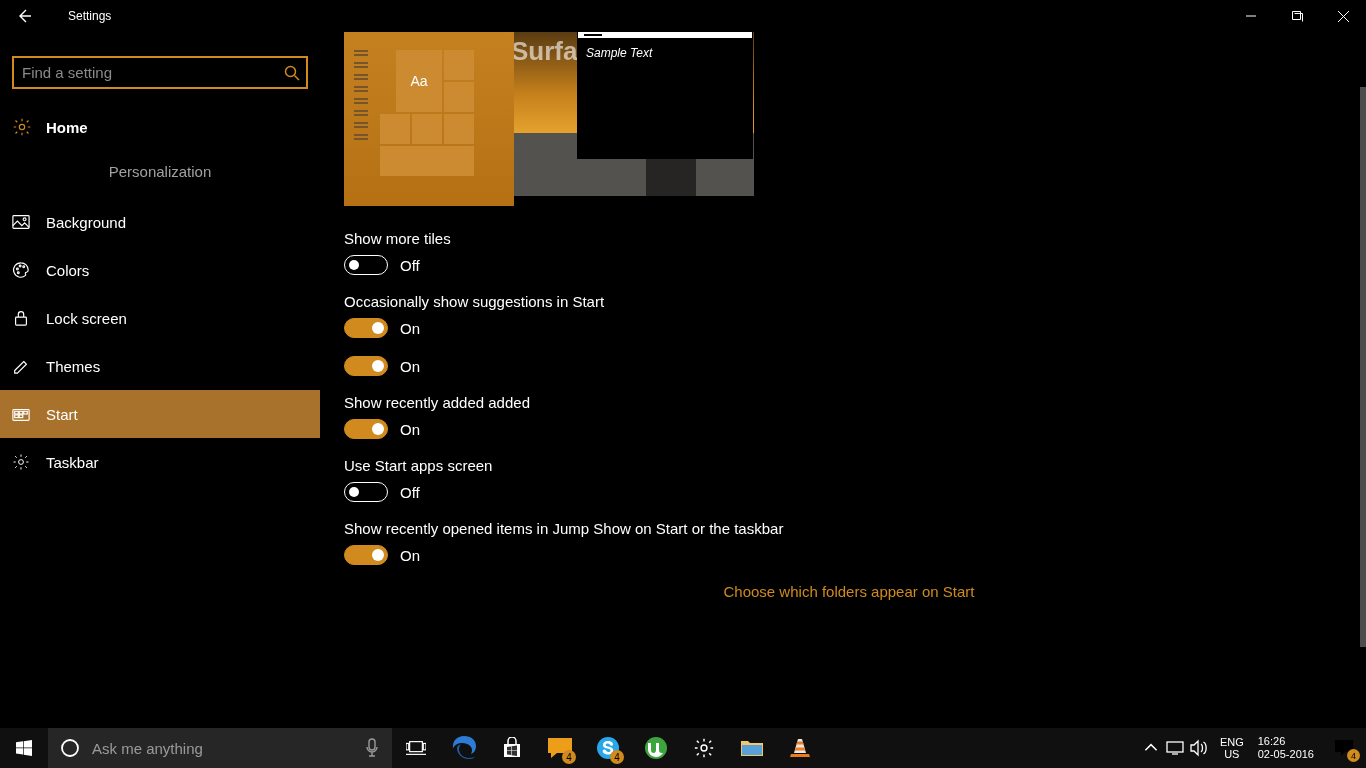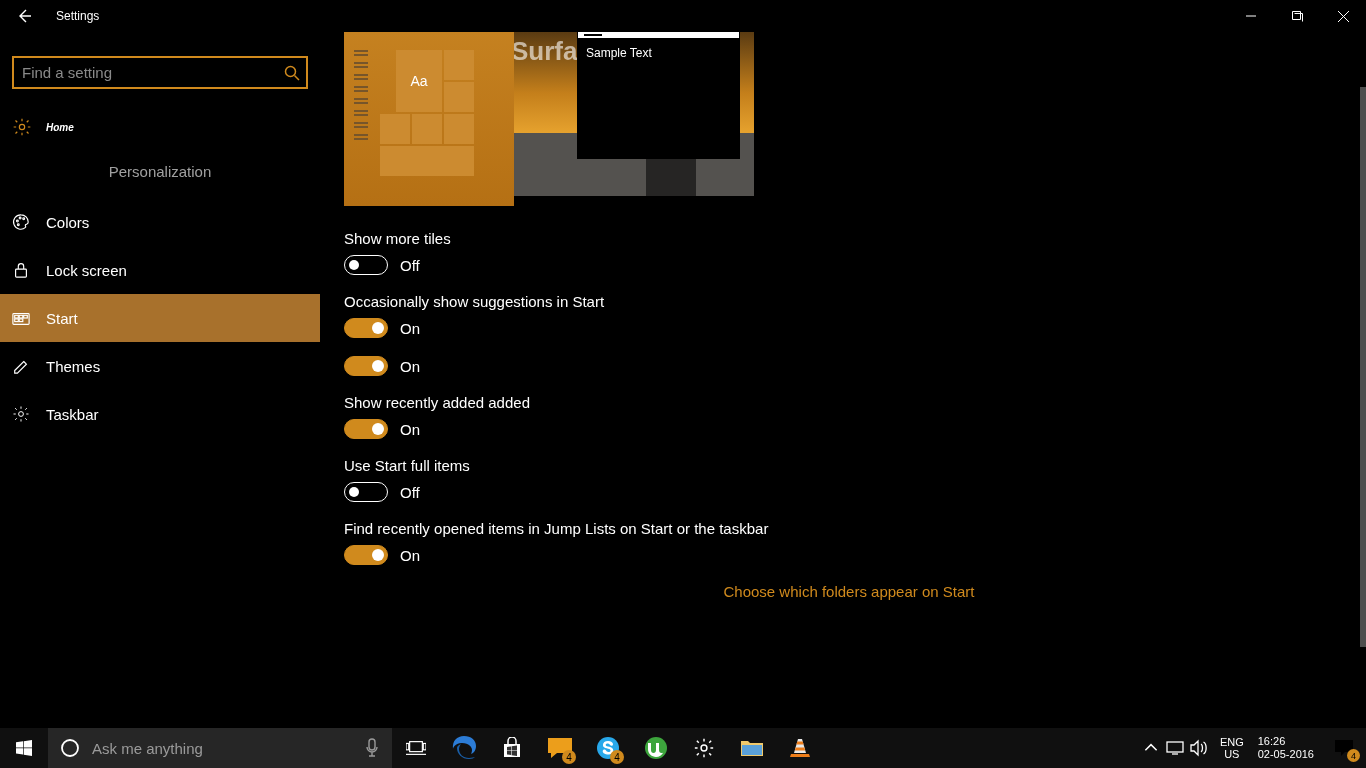--- a/index.html
+++ b/index.html
@@ -2,54 +2,54 @@
 <html><head>
 <meta charset="utf-8">
 <style>
   * { margin: 0; padding: 0; box-sizing: border-box; font-family: "Segoe UI", sans-serif; -webkit-font-smoothing: antialiased; }
   html, body { width: 1366px; height: 768px; overflow: hidden; background: #000; color: #fff; }
 
   
   .titlebar { position: absolute; left: 0; top: 0; right: 0; height: 32px; display: flex; align-items: center; }
   .back-btn { width: 48px; height: 32px; display: flex; align-items: center; justify-content: center; cursor: default; }
   .back-btn svg { width: 16px; height: 16px; stroke: #fff; stroke-width: 1.4; fill: none; }
-  .title-text { font-size: 12px; margin-left: 8px; }
+  .title-text { font-size: 12px; margin-left: 20px; }
   .win-controls { margin-left: auto; display: flex; }
   .win-btn { width: 46px; height: 32px; display: flex; align-items: center; justify-content: center; }
   .win-btn svg { stroke: #fff; stroke-width: 1; fill: none; }
 
   
   .sidebar { position: absolute; left: 0; top: 32px; width: 320px; bottom: 40px; padding-top: 16px; }
   .search-wrap { margin: 8px 12px 16px; position: relative; }
   .search-input { width: 100%; height: 33px; border: 2px solid #d08a1d; background: #000; color: #fff; font-size: 15px; padding: 0 30px 0 8px; outline: none; }
   .search-input::placeholder { color: #8a8a8a; }
   .search-icon { position: absolute; right: 8px; top: 50%; transform: translateY(-50%); width: 16px; height: 16px; stroke: #d08a1d; stroke-width: 1.5; fill: none; }
   .home-row { display: flex; align-items: center; height: 44px; padding: 0 12px; gap: 14px; cursor: default; }
   .home-row svg { width: 20px; height: 20px; stroke: #d08a1d; fill: none; stroke-width: 1.4; }
-  .home-row span { font-size: 10px; font-weight: 600; font-style: italic; }
+  .home-row span { font-size: 15px; font-weight: 600; }
   .cat-label { font-size: 15px; color: #a0a0a0; padding: 14px 12px 18px; text-align: center; }
   .nav-item { display: flex; align-items: center; height: 48px; padding: 0 12px; gap: 16px; font-size: 15px; cursor: default; }
   .nav-item.active { background: #a8712c; }
   .nav-item svg { width: 18px; height: 18px; stroke: #fff; fill: none; stroke-width: 1.3; flex-shrink: 0; }
 
   
   .content { position: absolute; left: 344px; top: 32px; right: 12px; bottom: 40px; overflow: hidden; }
   .preview-row { display: flex; margin-bottom: 24px; }
   .preview-start { position: relative; width: 170px; height: 174px; background: linear-gradient(#c58120, #b57014); padding-top: 10px; display: flex; }
   .preview-rail { width: 30px; display: flex; flex-direction: column; gap: 10px; padding-left: 10px; padding-top: 8px; }
   .preview-rail i { display: block; width: 14px; height: 2px; background: #76552a; position: relative; }
   .preview-rail i::after { content: ""; position: absolute; left: 0; top: 4px; width: 14px; height: 2px; background: #76552a; }
   .preview-tiles { flex: 1; display: grid; grid-template-columns: repeat(3, 30px); grid-auto-rows: 30px; gap: 2px; padding: 8px 8px 0 6px; align-content: start; position: relative; }
   .preview-tiles .sq { background: #cc8b30; }
   .preview-tiles .big { grid-column: span 2; grid-row: span 2; display: flex; align-items: center; justify-content: center; font-size: 14px; color: #fff; margin-left: 16px; }
   .preview-desktop { position: relative; width: 240px; height: 174px; background: linear-gradient(to bottom, #5a3b12 0%, #c47f1b 35%, #e6a22e 58%, #54524f 58%, #54524f 100%); overflow: hidden; }
   .preview-desktop .text-bg { position: absolute; left: -120px; top: 4px; font-size: 26px; font-weight: 600; color: rgba(255,255,255,0.6); white-space: nowrap; }
   .preview-desktop .suit { position: absolute; right: 58px; bottom: 0; width: 50px; height: 100px; background: #262524; border-radius: 26px 26px 0 0; }
   .preview-desktop .suit::before { content: ""; position: absolute; left: 50%; top: -14px; transform: translateX(-50%); width: 22px; height: 22px; background: #b8865a; border-radius: 50%; }
-  .preview-window { position: absolute; left: 234px; top: 0; width: 161px; height: 126px; background: #000; border-top: 6px solid #fff; box-shadow: 0 0 0 1px #000; }
+  .preview-window { position: absolute; left: 234px; top: 0; width: 174px; height: 126px; background: #000; border-top: 6px solid #fff; box-shadow: 0 0 0 1px #000; font-style: italic; }
   .preview-window::before { content: ""; position: absolute; left: 6px; top: -4px; width: 18px; height: 2px; background: #000; }
   .preview-window span { display: block; padding: 8px 8px; font-size: 12px; }
   .preview-taskbar { position: absolute; left: 0; right: 0; bottom: 0; height: 10px; background: #000; }
 
   .setting { margin-bottom: 18px; }
   .setting-label { font-size: 15px; margin-bottom: 8px; }
   .toggle-row { display: flex; align-items: center; gap: 12px; }
   .toggle { position: relative; width: 44px; height: 20px; border-radius: 10px; border: 1px solid #fff; cursor: default; }
   .toggle::after { content: ""; position: absolute; width: 10px; height: 10px; border-radius: 50%; top: 50%; transform: translateY(-50%); }
   .toggle.off { background: transparent; border-color: #fff; }
@@ -134,51 +134,59 @@
     <svg viewBox="0 0 24 24">
         <circle cx="12" cy="12" r="3.2"></circle>
         <path d="M12 2v3M12 19v3M4.2 4.2l2.1 2.1M17.7 17.7l2.1 2.1M2 12h3M19 12h3M4.2 19.8l2.1-2.1M17.7 6.3l2.1-2.1"></path>
       </svg>
     <span>Home</span>
   </div>
   <div class="cat-label">Personalization</div>
   <div id="nav-holder">
       <div class="nav-item">
         <svg viewBox="0 0 20 20">
+          <rect x="1" y="3" width="18" height="14" rx="1"></rect>
+          <path d="M1 14l5-5 5 5 3-3 5 5"></path>
+          <circle cx="14" cy="7" r="1.6"></circle>
+        </svg>
+        <span>Background</span>
+      </div>
+      <div class="nav-item">
+        <svg viewBox="0 0 20 20">
           <path d="M10 2a8 8 0 1 0 5 14c1-1-1-2 0-3s3 0 3-3a8 8 0 0 0-8-8z"></path>
           <circle cx="6" cy="9" r="1"></circle>
           <circle cx="9" cy="5.5" r="1"></circle>
           <circle cx="13" cy="6.5" r="1"></circle>
           <circle cx="7" cy="13" r="1"></circle>
         </svg>
         <span>Colors</span>
       </div>
       <div class="nav-item">
         <svg viewBox="0 0 20 20">
           <rect x="4" y="9" width="12" height="9" rx="1"></rect>
           <path d="M7 9V6a3 3 0 0 1 6 0v3"></path>
         </svg>
         <span>Lock screen</span>
+      </div>
+      <div class="nav-item">
+        <svg viewBox="0 0 20 20">
+          <path d="M3 15l10-10 3 3-10 10H3v-3zM13 5l3 3"></path>
+        </svg>
+        <span>Themes</span>
       </div>
       <div class="nav-item active">
         <svg viewBox="0 0 20 20">
           <rect x="1" y="5" width="18" height="12" rx="1"></rect>
           <rect x="3" y="7" width="4" height="3"></rect>
           <rect x="8" y="7" width="4" height="3"></rect>
           <rect x="13" y="7" width="4" height="3"></rect>
           <rect x="3" y="11" width="4" height="3"></rect>
           <rect x="8" y="11" width="4" height="3"></rect>
         </svg>
         <span>Start</span>
-      </div>
-      <div class="nav-item">
-        <svg viewBox="0 0 20 20">
-          <path d="M3 15l10-10 3 3-10 10H3v-3zM13 5l3 3"></path>
-        </svg>
-        <span>Themes</span>
       </div>
       <div class="nav-item">
         <svg viewBox="0 0 24 24">
           <circle cx="12" cy="12" r="3.2"></circle>
           <path d="M12 2v3M12 19v3M4.2 4.2l2.1 2.1M17.7 17.7l2.1 2.1M2 12h3M19 12h3M4.2 19.8l2.1-2.1M17.7 6.3l2.1-2.1"></path>
         </svg>
         <span>Taskbar</span>
       </div>
     </div>
 </div>
@@ -238,28 +246,28 @@
         </div>
       </div>
       <div class="setting">
         <div class="setting-label">Show recently added added</div>
         <div class="toggle-row">
           <div class="toggle on"></div>
           <div class="toggle-text">On</div>
         </div>
       </div>
       <div class="setting">
-        <div class="setting-label">Use Start full items</div>
+        <div class="setting-label">Use Start apps screen</div>
         <div class="toggle-row">
           <div class="toggle off"></div>
           <div class="toggle-text">Off</div>
         </div>
       </div>
       <div class="setting">
-        <div class="setting-label">Find recently opened items in Jump Lists on Start or the taskbar</div>
+        <div class="setting-label">Show recently opened items in Jump Show on Start or the taskbar</div>
         <div class="toggle-row">
           <div class="toggle on"></div>
           <div class="toggle-text">On</div>
         </div>
       </div>
     </div>
 
   <div class="link">Choose which folders appear on Start</div>
 </div>
 

